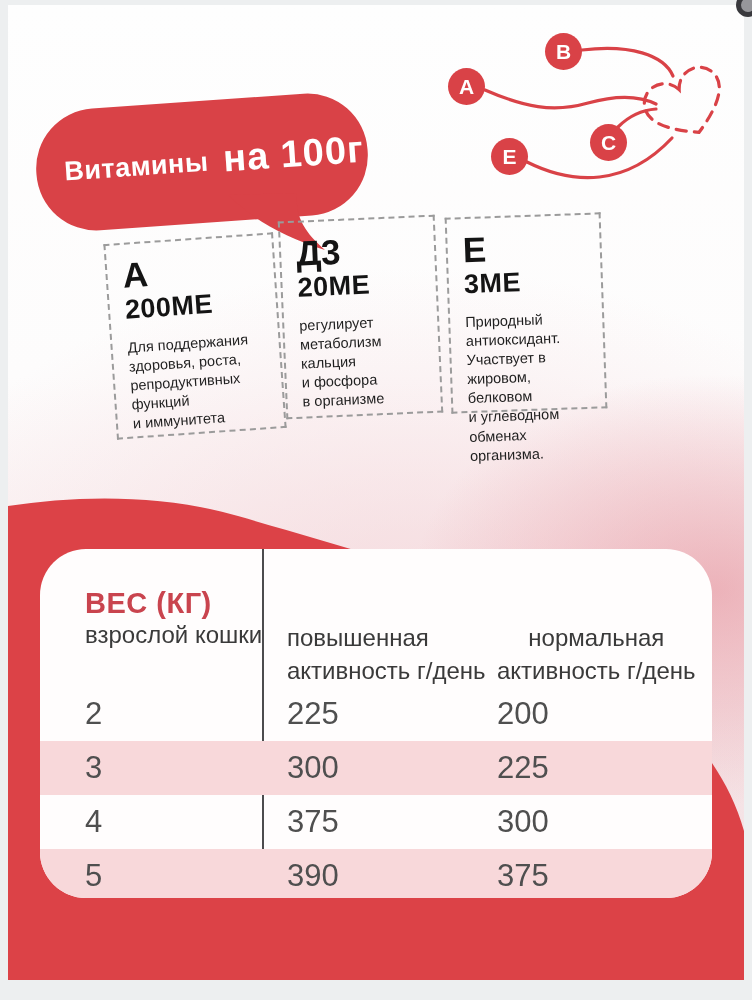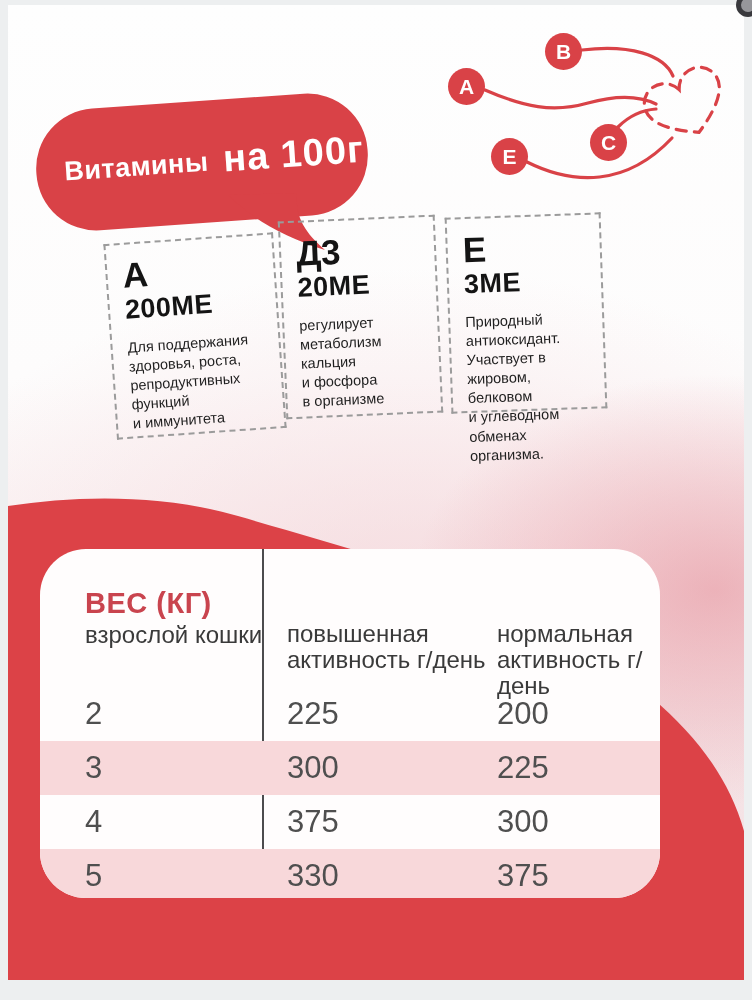--- a/index.html
+++ b/index.html
@@ -49,39 +49,39 @@
   .vcard2 { left:440px; top:210px; width:156px; height:196px; transform:rotate(-2deg); }
   .vcode { font-size:35px; font-weight:800; color:#141414; line-height:1.05; }
   .vdose { font-size:27px; font-weight:800; color:#141414; letter-spacing:0.5px; }
   .vdesc {
     margin-top:13px; font-size:14.5px; font-weight:500; line-height:1.32;
     color:#1f1f1f; white-space:pre-line;
   }
 
   
   .tcard {
-    position:absolute; left:32px; top:544px; width:620px; height:349px;
+    position:absolute; left:32px; top:544px; width:672px; height:349px;
     background:#fffdfd; border-radius:46px; overflow:hidden;
   }
   .divider { position:absolute; left:222px; top:0; width:2px; height:100%; background:#4c4c4e; }
   .w-title, .f-title {
     position:absolute; top:38px; font-size:29px; font-weight:800;
     color:#c9444e; letter-spacing:0.5px;
   }
   .w-title { left:45px; }
   .f-title { left:247px; }
   .w-sub {
     position:absolute; left:45px; top:72px; font-size:24px; color:#3a3a3a;
   }
   .subcol {
     position:absolute; top:72px; font-size:24px; color:#3a3a3a;
-    line-height:26px; white-space:pre-line;
+    line-height:33px; white-space:pre-line;
   }
   .sub-high { left:247px; }
-  .sub-normal { left:457px; }
+  .sub-normal { left:457px;text-align:center; }
   .rows { position:absolute; left:0; top:138px; width:100%; }
   .trow { position:relative; height:54px; }
   .trow.alt { background:#f8d8da; }
   .trow:last-child { height:60px; }
   .cell {
     position:absolute; top:0; height:54px; line-height:54px;
     font-size:31px; color:#4f4f4f;
   }
   .cell-w { left:45px; }
   .cell-h { left:247px; }
@@ -186,21 +186,21 @@
           <span class="cell cell-h">300</span>
           <span class="cell cell-n">225</span>
         </div>
         <div class="trow">
           <span class="cell cell-w">4</span>
           <span class="cell cell-h">375</span>
           <span class="cell cell-n">300</span>
         </div>
         <div class="trow alt">
           <span class="cell cell-w">5</span>
-          <span class="cell cell-h">330</span>
+          <span class="cell cell-h">390</span>
           <span class="cell cell-n">375</span>
         </div>
       </div>
     </div>
   </div>
 
   <div class="corner-dot"></div>
 </div>
 
 </body></html>

